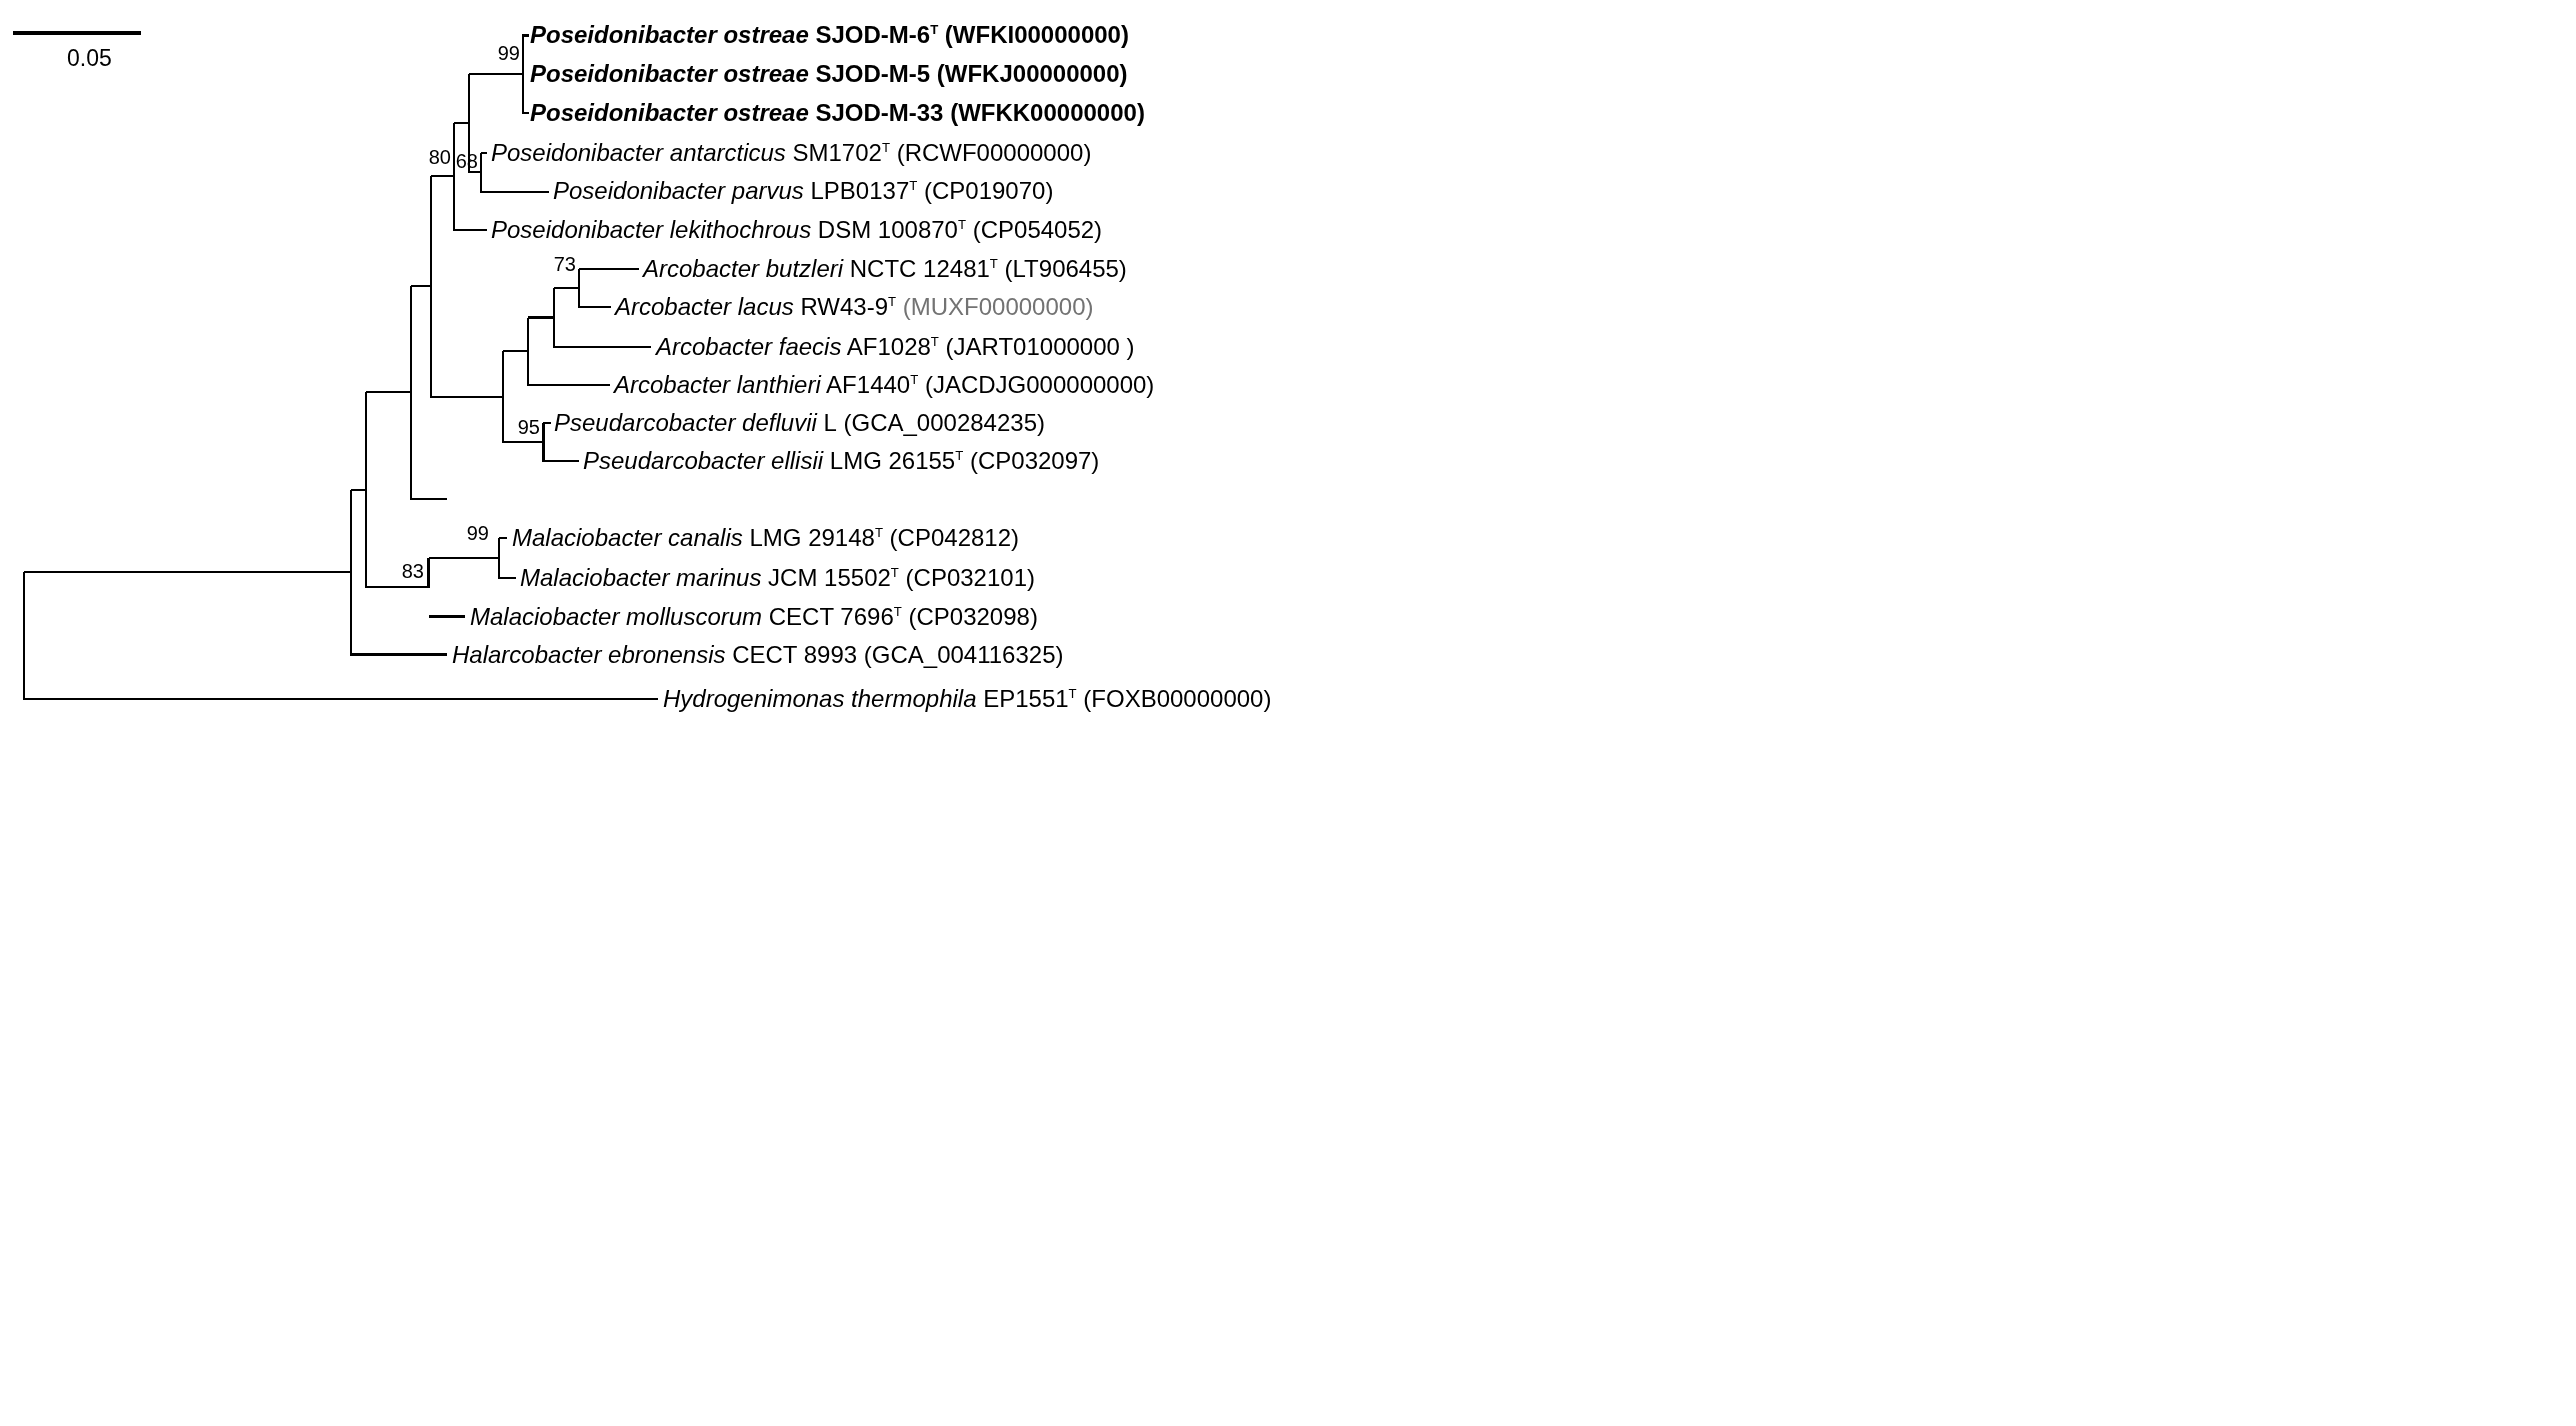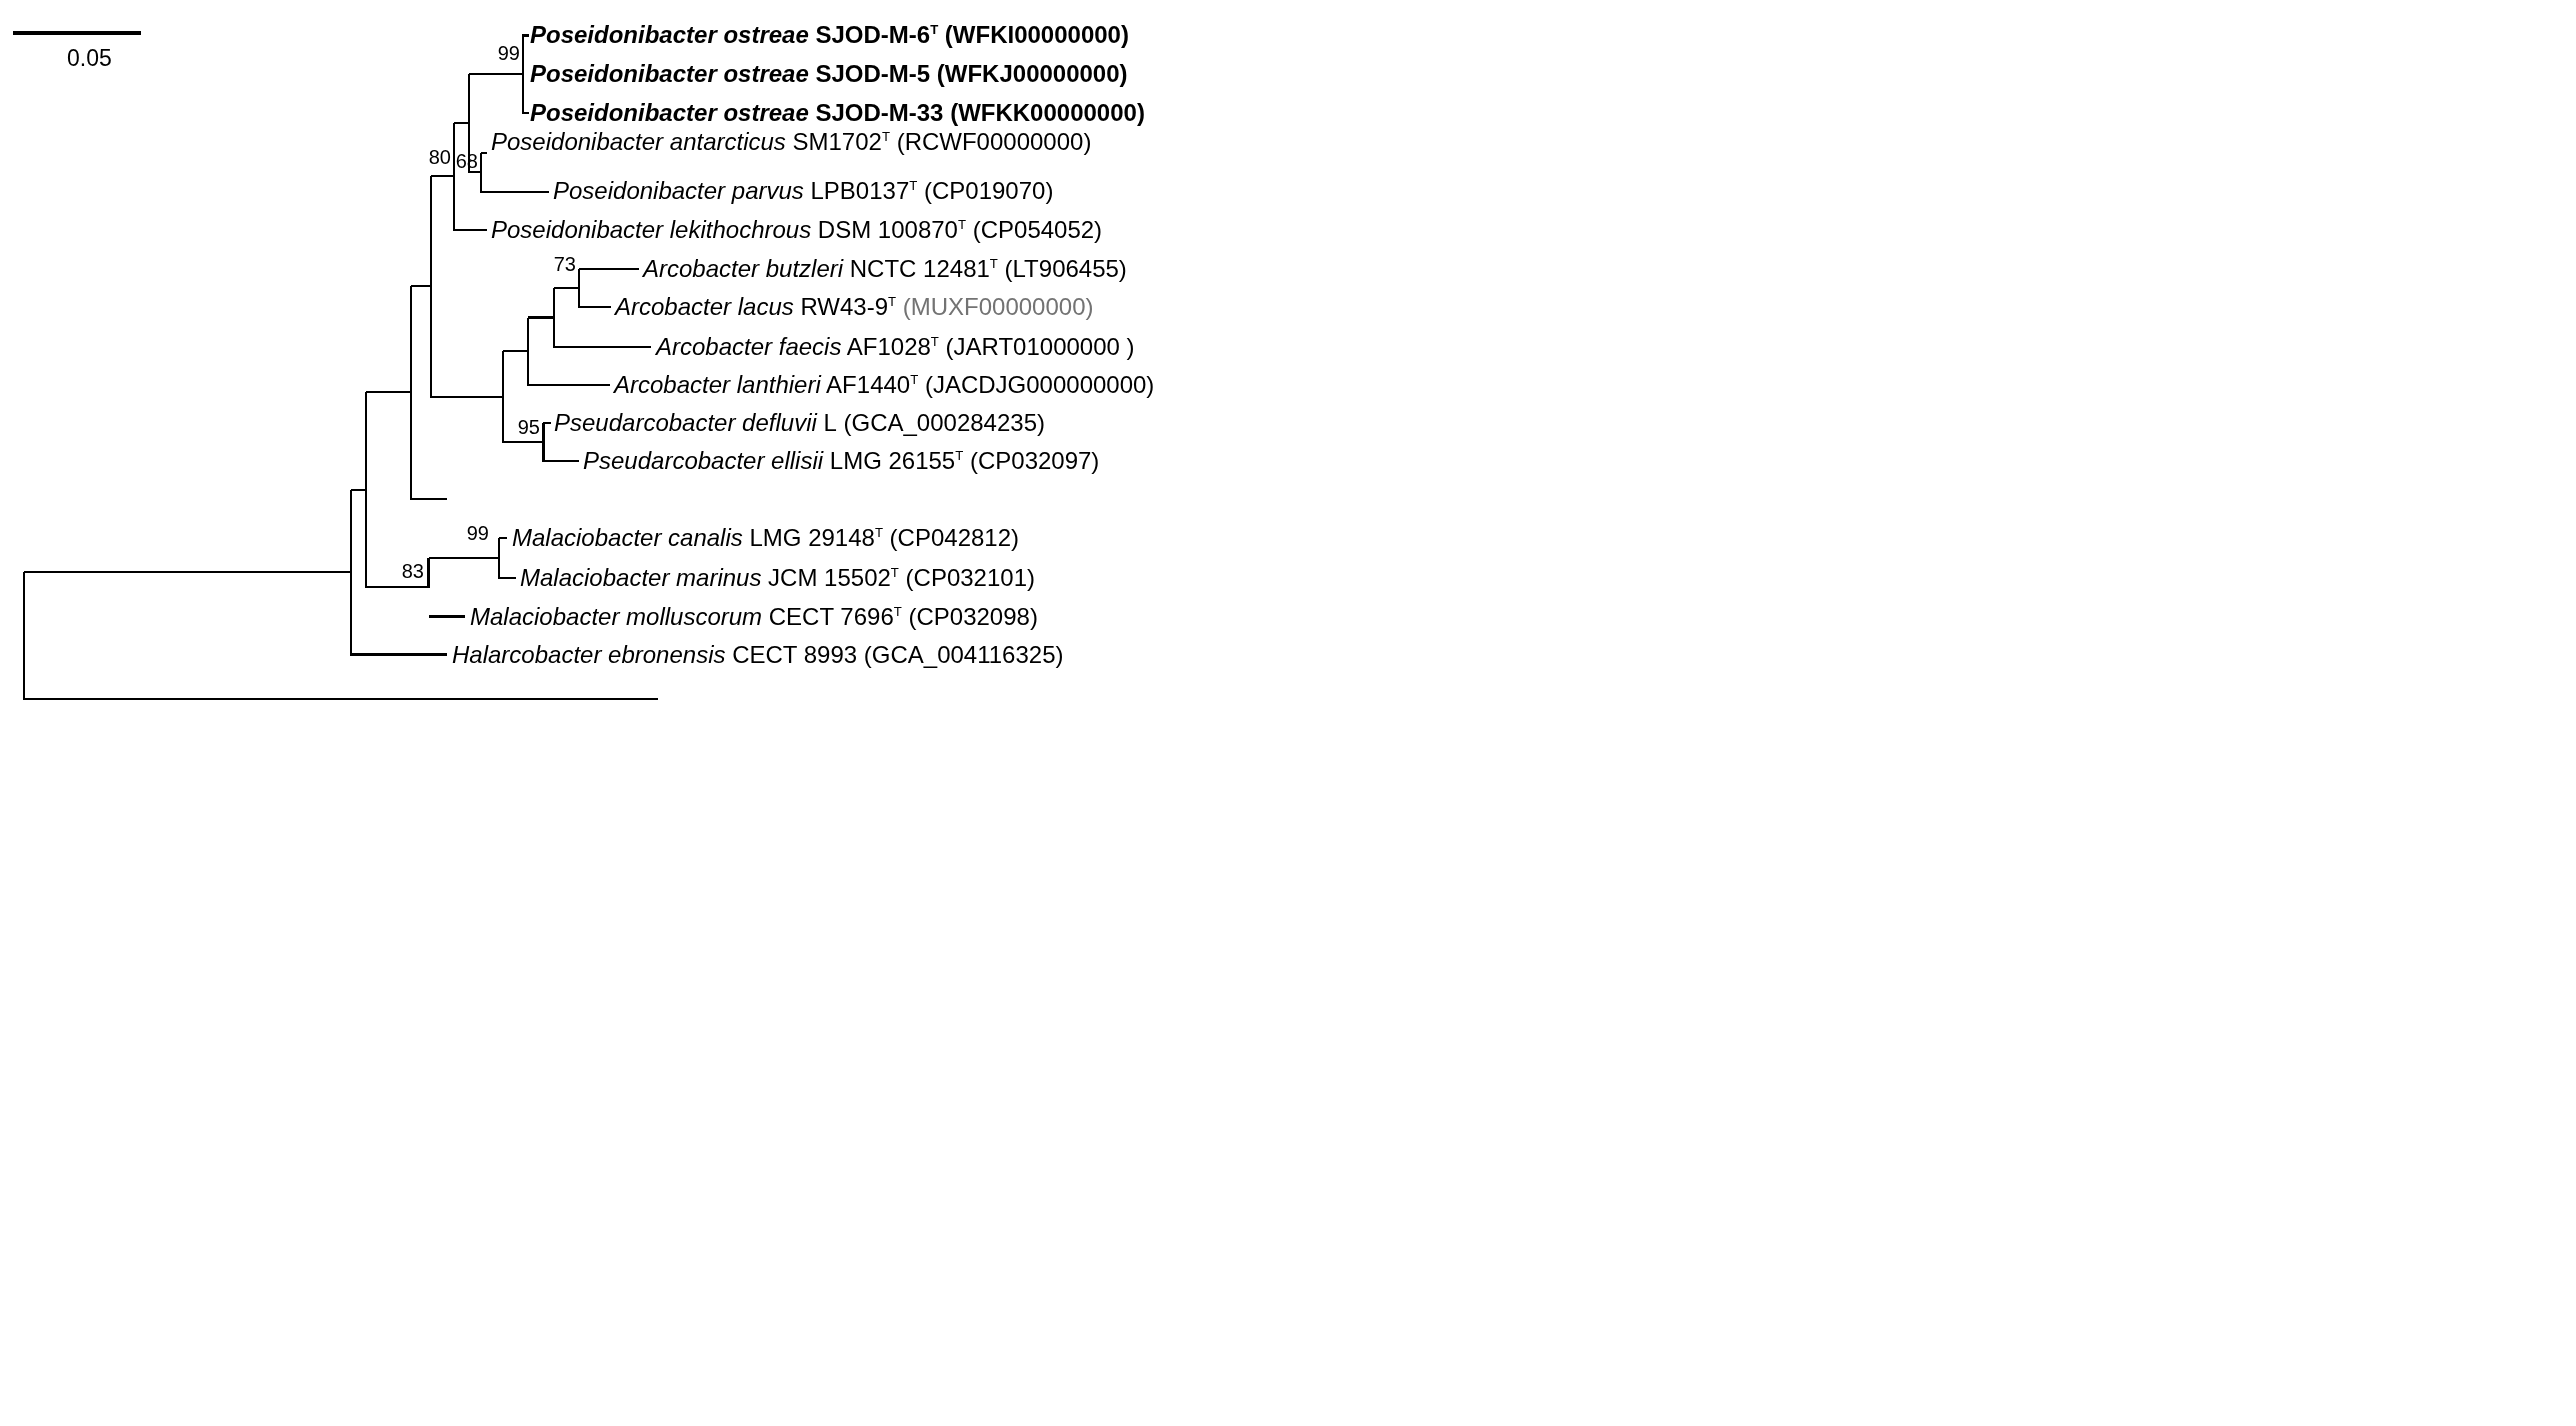--- a/index.html
+++ b/index.html
@@ -124,21 +124,21 @@
   <div class="bs" style="left:475px; top:415px;">95</div>
   <div class="bs" style="left:424px; top:521px;">99</div>
   <div class="bs" style="left:359px; top:559px;">83</div>
 
   <div class="taxon bold" style="left:530px; top:23px;"><span class="species">Poseidonibacter ostreae</span><span> SJOD-M-6</span><span class="sup">T</span><span> (WFKI00000000)</span></div>
 
   <div class="taxon bold" style="left:530px; top:62px;"><span class="species">Poseidonibacter ostreae</span><span> SJOD-M-5</span><span class="sup"></span><span> (WFKJ00000000)</span></div>
 
   <div class="taxon bold" style="left:530px; top:101px;"><span class="species">Poseidonibacter ostreae</span><span> SJOD-M-33</span><span class="sup"></span><span> (WFKK00000000)</span></div>
 
-  <div class="taxon" style="left:491px; top:130px;text-align:right;"><span class="species">Poseidonibacter antarcticus</span><span> SM1702</span><span class="sup">T</span><span> (RCWF00000000)</span></div>
+  <div class="taxon" style="left:491px; top:141px;text-align:right;"><span class="species">Poseidonibacter antarcticus</span><span> SM1702</span><span class="sup">T</span><span> (RCWF00000000)</span></div>
 
   <div class="taxon" style="left:553px; top:179px;"><span class="species">Poseidonibacter parvus</span><span> LPB0137</span><span class="sup">T</span><span> (CP019070)</span></div>
 
   <div class="taxon" style="left:491px; top:218px;"><span class="species">Poseidonibacter lekithochrous</span><span> DSM 100870</span><span class="sup">T</span><span> (CP054052)</span></div>
 
   <div class="taxon" style="left:643px; top:257px;"><span class="species">Arcobacter butzleri</span><span> NCTC 12481</span><span class="sup">T</span><span> (LT906455)</span></div>
 
   <div class="taxon" style="left:615px; top:295px;"><span class="species">Arcobacter lacus</span><span> RW43-9</span><span class="sup">T</span><span class="muted"> (MUXF00000000)</span></div>
 
   <div class="taxon" style="left:656px; top:335px;"><span class="species">Arcobacter faecis</span><span> AF1028</span><span class="sup">T</span><span> (JART01000000 )</span></div>
@@ -151,15 +151,16 @@
 
 
   <div class="taxon" style="left:512px; top:526px;"><span class="species">Malaciobacter canalis</span><span> LMG 29148</span><span class="sup">T</span><span> (CP042812)</span></div>
 
   <div class="taxon" style="left:520px; top:566px;"><span class="species">Malaciobacter marinus</span><span> JCM 15502</span><span class="sup">T</span><span> (CP032101)</span></div>
 
   <div class="taxon" style="left:470px; top:605px;"><span class="species">Malaciobacter molluscorum</span><span> CECT 7696</span><span class="sup">T</span><span> (CP032098)</span></div>
 
   <div class="taxon" style="left:452px; top:643px;"><span class="species">Halarcobacter ebronensis</span><span> CECT 8993</span><span class="sup"></span><span> (GCA_004116325)</span></div>
 
+  <div class="taxon" style="left:663px; top:687px;"><span class="species">Hydrogenimonas thermophila</span><span> EP1551</span><span class="sup">T</span><span> (FOXB00000000)</span></div>
 
 </div>
 
 
 </body></html>

